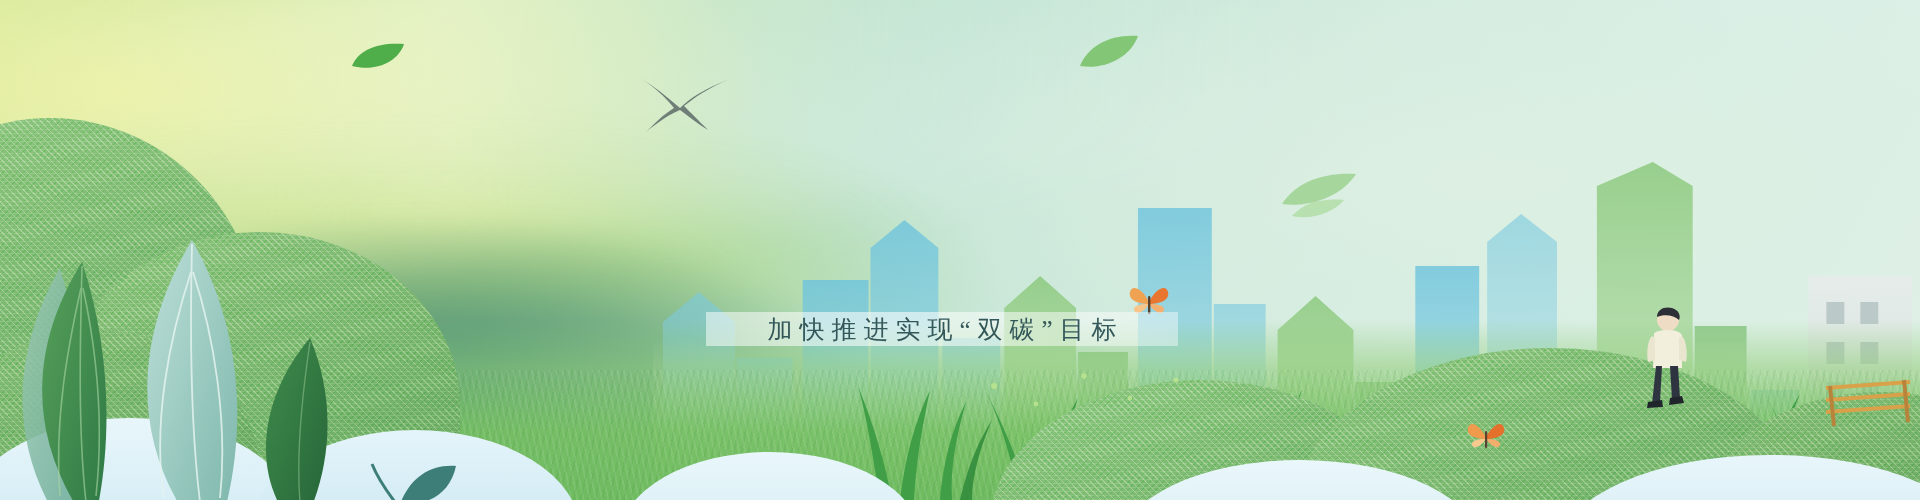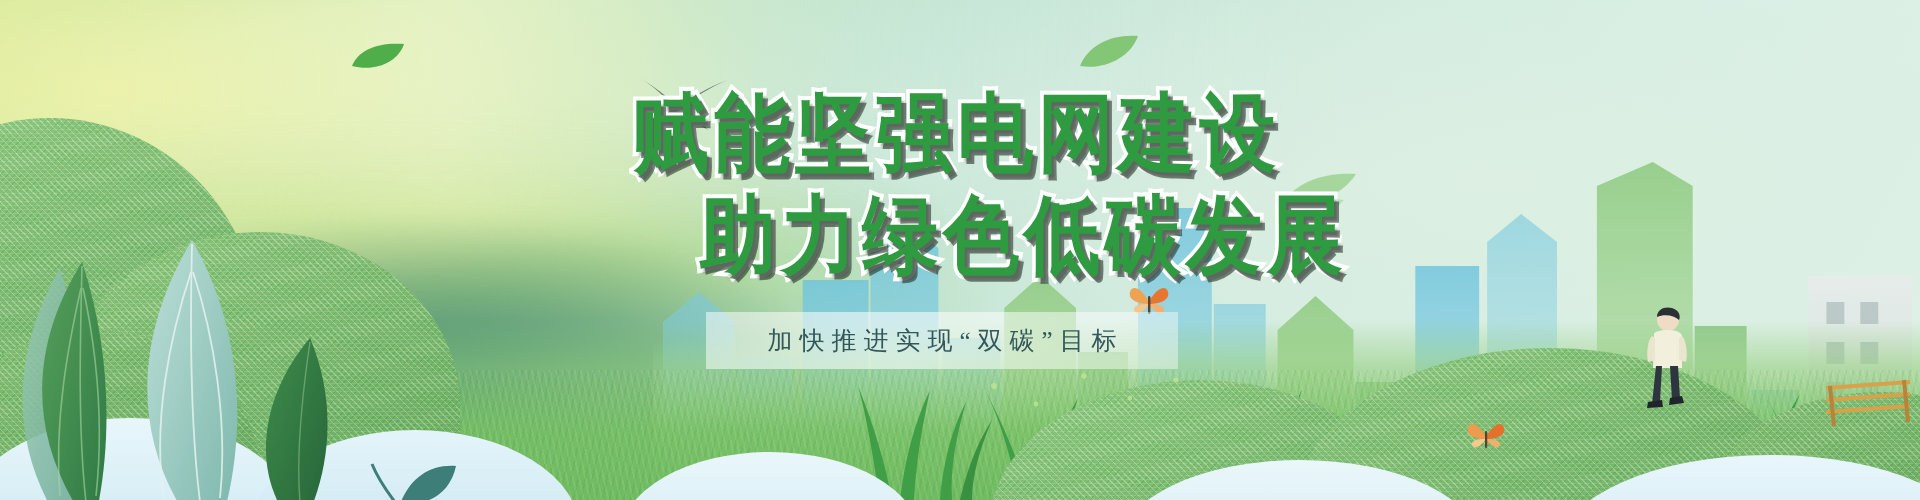--- a/index.html
+++ b/index.html
@@ -88,21 +88,21 @@
       3px 4px 2px rgba(25,38,30,.35);
     transform:scaleY(1.14);
     transform-origin:center top;
   }
   .line.l1{margin-left:-6px;}
   .line.l2{margin-left:128px;margin-top:16px;}
 
   .subbar{
     position:absolute;
     left:706px;top:312px;
-    width:472px;height:57px;
+    width:472px;height:34px;
     background:linear-gradient(90deg,rgba(255,255,255,.52) 0%,rgba(255,255,255,.58) 42%,rgba(255,255,255,.42) 100%);
     display:flex;align-items:center;justify-content:center;
   }
   .subbar span{
     font-size:25px;letter-spacing:7px;color:#34585a;
     font-family:"Liberation Serif","DejaVu Serif",serif;
     white-space:nowrap;
     text-indent:7px;
   }
 
@@ -330,22 +330,18 @@
   <svg style="position:absolute;left:980px;bottom:84px;width:220px;height:70px;" viewBox="0 0 220 70">
     <g fill="#b9e38f" opacity=".9">
       <circle cx="14" cy="40" r="3"></circle>
         <circle cx="56" cy="58" r="2.4"></circle>
       <circle cx="104" cy="30" r="2.8"></circle>
         <circle cx="150" cy="52" r="2.2"></circle>
       <circle cx="196" cy="34" r="2.6"></circle>
     </g>
   </svg>
 
-  <div class="headline">
-    <span class="line l1">赋能坚强电网建设</span>
-    <span class="line l2">助力绿色低碳发展</span>
-  </div>
 
   <div class="subbar">
     <span>加快推进实现“双碳”目标</span>
   </div>
 
 </div>
 
 </body></html>

